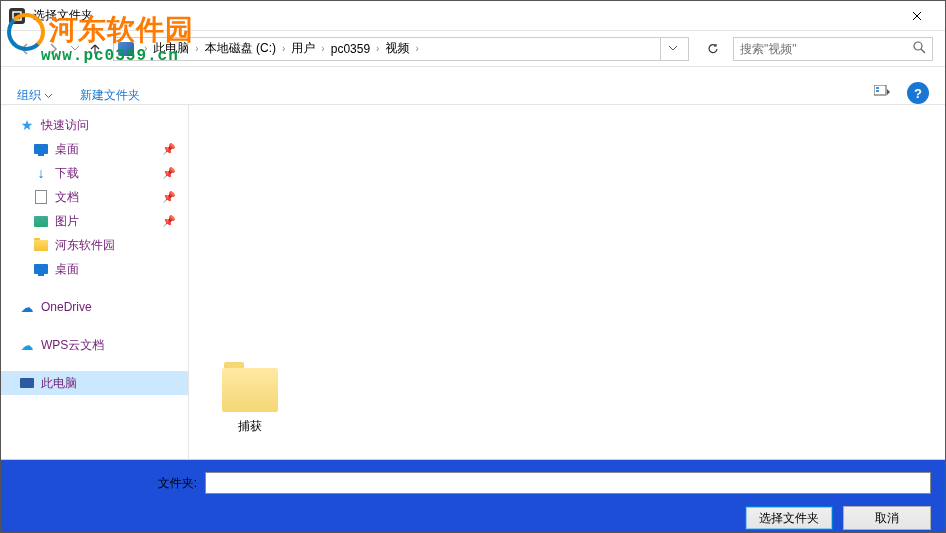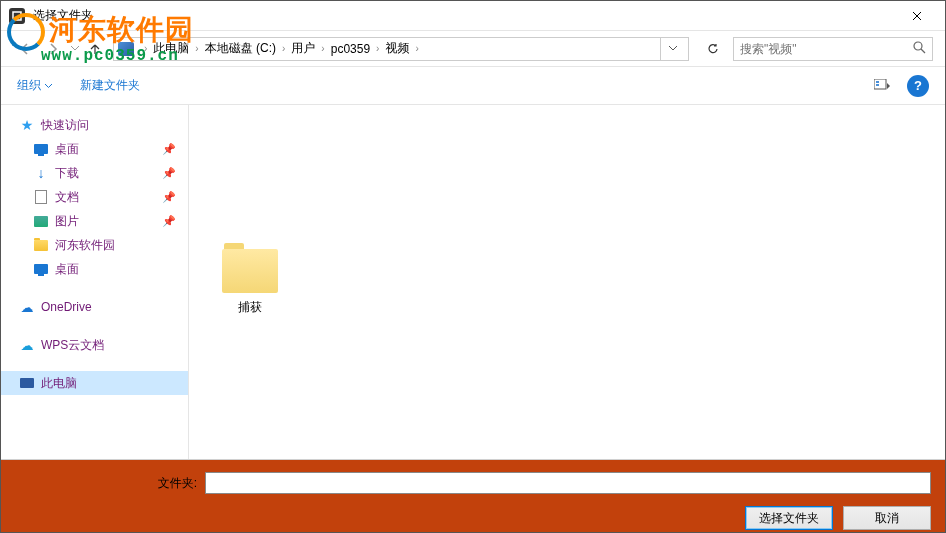--- a/index.html
+++ b/index.html
@@ -17,21 +17,21 @@
     .breadcrumb { flex: 1; height: 24px; border: 1px solid #ccc; display: flex; align-items: center; padding: 0 4px; margin: 0 4px; background: #fff; }
     .bc-icon { width: 16px; height: 14px; background: linear-gradient(135deg,#4a90d9,#2c5aa0); margin-right: 4px; border-radius: 2px; }
     .bc-sep { color: #888; margin: 0 6px; font-size: 10px; }
     .bc-item { color: #000; cursor: pointer; }
     .bc-drop { width: 24px; height: 22px; border-left: 1px solid #ccc; display: flex; align-items: center; justify-content: center; cursor: pointer; }
     .refresh { width: 24px; height: 24px; display: flex; align-items: center; justify-content: center; cursor: pointer; margin: 0 4px; }
     .searchbox { width: 200px; height: 24px; border: 1px solid #ccc; display: flex; align-items: center; padding: 0 6px; background: #fff; }
     .searchbox input { border: none; outline: none; flex: 1; font-size: 12px; color: #999; }
     .search-icon { color: #666; }
     
-    .toolbar { height: 38px; background: #fff; display: flex; align-items: center; padding: 0 16px; border-bottom: 1px solid #e5e5e5; }
+    .toolbar { height: 38px; background: #fff; display: flex; align-items: flex-end; padding: 0 16px; border-bottom: 1px solid #e5e5e5; }
     .toolbar-item { color: #1976d2; margin-right: 28px; cursor: pointer; display: flex; align-items: center; gap: 4px; }
     .toolbar-spacer { flex: 1; }
     .view-btn { width: 32px; height: 24px; display: flex; align-items: center; justify-content: center; cursor: pointer; margin-right: 8px; }
     .help-btn { width: 22px; height: 22px; border-radius: 50%; background: #1976d2; color: #fff; display: flex; align-items: center; justify-content: center; font-size: 13px; font-weight: bold; cursor: pointer; }
     
     .main { display: flex; height: 354px; background: #fff; }
     .sidebar { width: 188px; border-right: 1px solid #e5e5e5; overflow-y: auto; padding-top: 8px; }
     .tree-item { height: 24px; display: flex; align-items: center; padding-left: 18px; cursor: pointer; gap: 6px; }
     .tree-item.sub { padding-left: 32px; }
     .tree-item.selected { background: #cce8ff; }
@@ -43,27 +43,27 @@
     .folder-ico { width: 14px; height: 11px; background: linear-gradient(#ffd968,#f5c236); border-radius: 1px; position: relative; }
     .folder-ico::before { content:''; position:absolute; top:-2px; left:0; width:6px; height:2px; background:#f5c236; border-radius:1px 1px 0 0; }
     .desktop-ico { width: 14px; height: 10px; background: #1976d2; border-radius: 1px; position: relative; }
     .desktop-ico::after { content:''; position:absolute; bottom:-2px; left:4px; width:6px; height:2px; background:#1976d2; }
     .dl-ico { color: #1976d2; font-size: 14px; font-weight: bold; }
     .doc-ico { width: 12px; height: 14px; border: 1px solid #888; background: #fff; }
     .pic-ico { width: 14px; height: 11px; background: linear-gradient(#4a9,#2a7); border-radius: 1px; }
     .cloud-ico { color: #1976d2; font-size: 13px; }
     .pc-ico { width: 14px; height: 10px; background: #2c5aa0; border-radius: 1px; }
     
-    .content { flex: 1; padding: 16px; display: flex; align-items: center; }
+    .content { flex: 1; padding: 16px; display: flex; align-items: flex-end; }
     .folder-item { width: 90px; display: flex; flex-direction: column; align-items: center; gap: 6px; cursor: pointer; padding: 8px; }
     .folder-big { width: 56px; height: 44px; background: linear-gradient(#ffe9a3,#f5d776); border-radius: 2px; position: relative; }
     .folder-big::before { content:''; position:absolute; top:-6px; left:2px; width:20px; height:6px; background:#f5d776; border-radius:2px 2px 0 0; }
     .folder-name { font-size: 12px; color: #000; }
     
-    .bottom { height: 75px; background: #c2410c; border-top: 1px solid #d0d0d0; padding: 12px 14px; }
+    .bottom { height: 75px; background: #1d4ed8; border-top: 1px solid #d0d0d0; padding: 12px 14px; }
     .input-row { display: flex; align-items: center; margin-bottom: 12px; }
     .input-label { width: 190px; text-align: right; padding-right: 8px; }
     .input-field { flex: 1; height: 22px; border: 1px solid #888; background: #fff; padding: 0 4px; }
     .btn-row { display: flex; justify-content: flex-end; gap: 10px; }
     .dlg-btn { width: 88px; height: 24px; border: 1px solid #adadad; background: linear-gradient(#efefef,#e5e5e5); cursor: pointer; font-size: 12px; }
     .dlg-btn.primary { border: 1px solid #0078d7; box-shadow: inset 0 0 0 1px #8cc8f0; }
     
     .watermark { position: absolute; top: 6px; left: 4px; font-size: 28px; font-weight: bold; pointer-events: none; z-index: 100; color: #ff7a00; letter-spacing: 1px; }
     .watermark-logo { position: absolute; top: 12px; left: 6px; width: 38px; height: 38px; border: 4px solid #0a7abf; border-radius: 50%; border-top-color: #ff9a00; border-right-color: #ff9a00; z-index: 99; pointer-events: none; }
     .watermark-sub { position: absolute; top: 46px; left: 40px; font-size: 16px; color: #0a9a4a; font-weight: bold; pointer-events: none; z-index: 100; font-family: 'Courier New', monospace; letter-spacing: 1px; }

